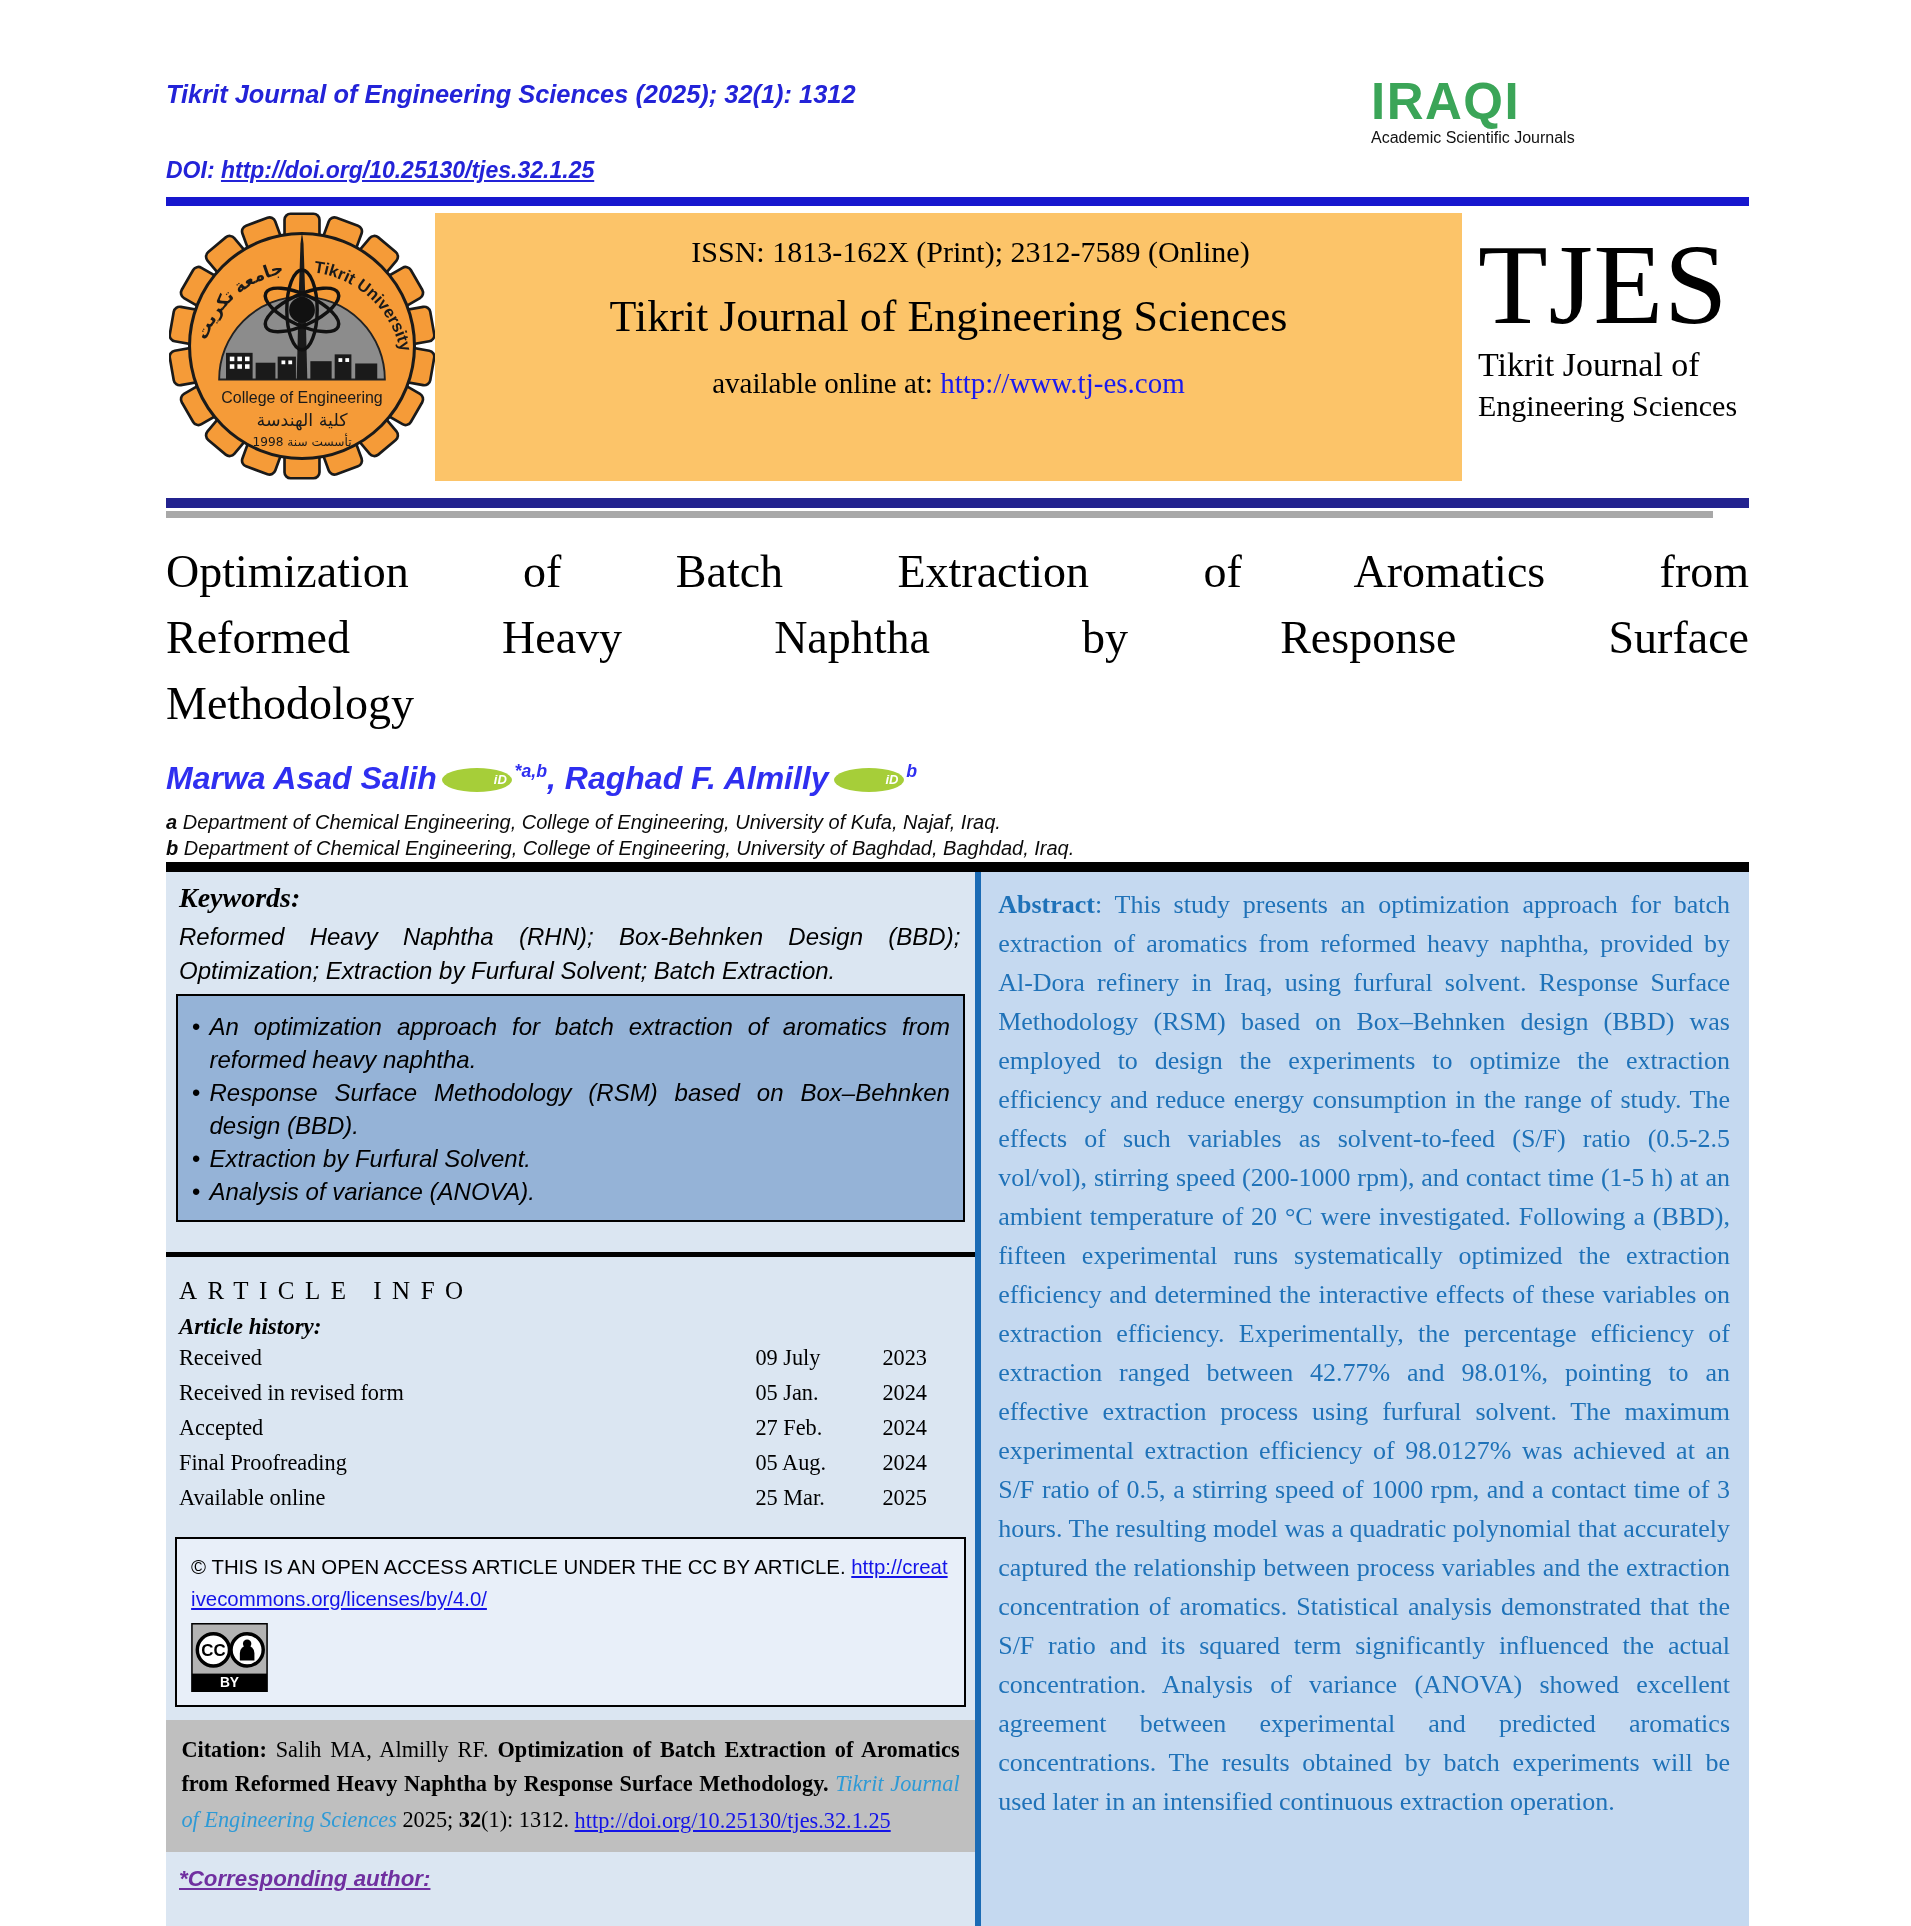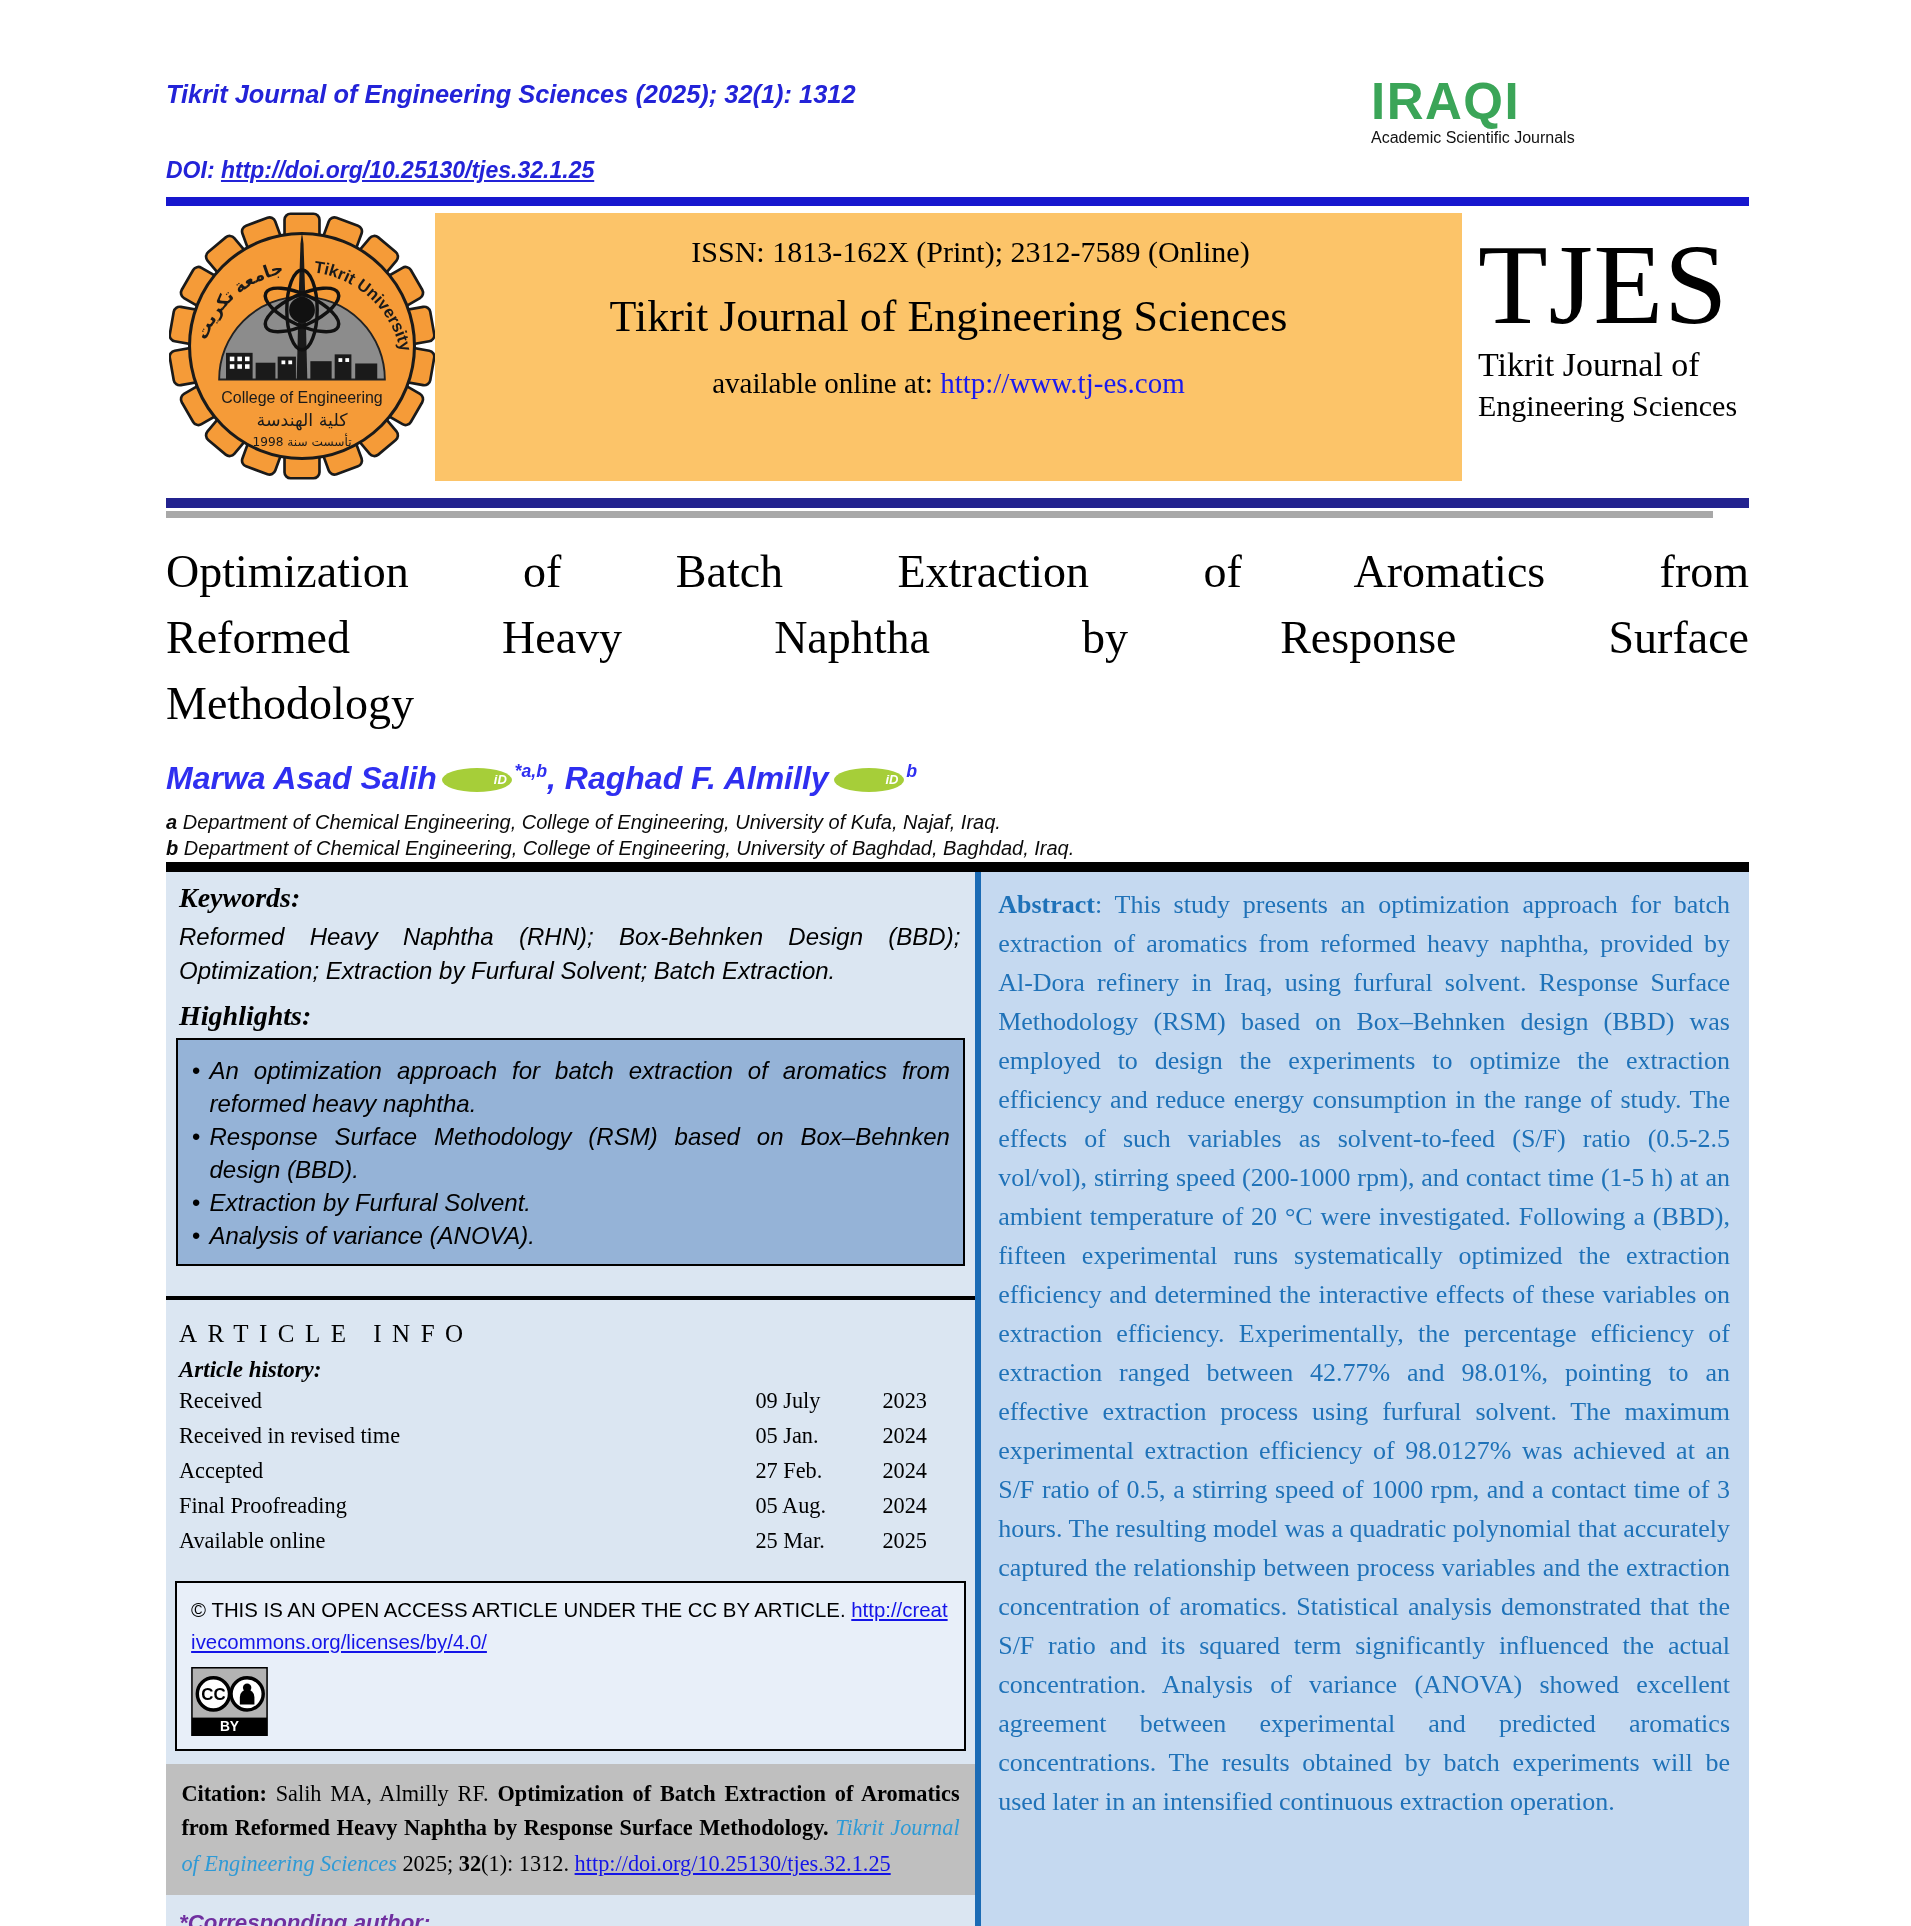--- a/index.html
+++ b/index.html
@@ -209,39 +209,38 @@
 </div>
 
 <div class="black-rule-top"></div>
 
 <div class="columns">
 
   <div class="col-left">
     <div class="kw-head">Keywords:</div>
     <div class="kw-text">Reformed Heavy Naphtha (RHN); Box-Behnken Design (BBD); Optimization; Extraction by Furfural Solvent; Batch Extraction.</div>
 
-    <div class="hl-head">Highlights:</div>
     <div class="hl-box">
       <div class="hl-item">An optimization approach for batch extraction of aromatics from reformed heavy naphtha.</div>
       <div class="hl-item">Response Surface Methodology (RSM) based on Box–Behnken design (BBD).</div>
       <div class="hl-item">Extraction by Furfural Solvent.</div>
       <div class="hl-item">Analysis of variance (ANOVA).</div>
     </div>
 
     <div class="info-rule"></div>
     <div class="ai-head">ARTICLE INFO</div>
     <div class="ah-head">Article history:</div>
 
     <div class="hist-row">
       <span class="hist-label">Received</span>
         <span class="hist-date">09 July</span>
         <span class="hist-year">2023</span>
     </div>
     <div class="hist-row">
-      <span class="hist-label">Received in revised time</span>
+      <span class="hist-label">Received in revised form</span>
         <span class="hist-date">05 Jan.</span>
         <span class="hist-year">2024</span>
     </div>
     <div class="hist-row">
       <span class="hist-label">Accepted</span>
         <span class="hist-date">27 Feb.</span>
         <span class="hist-year">2024</span>
     </div>
     <div class="hist-row">
       <span class="hist-label">Final Proofreading</span>

